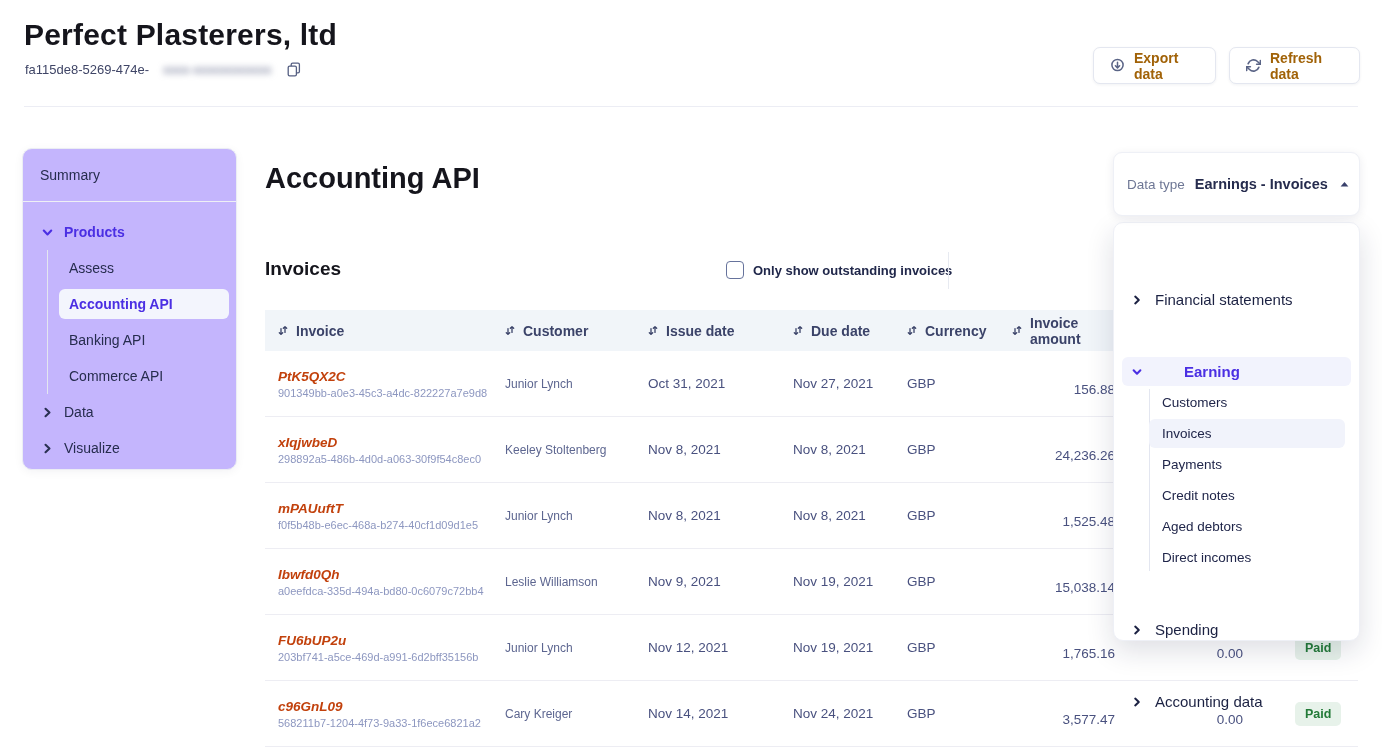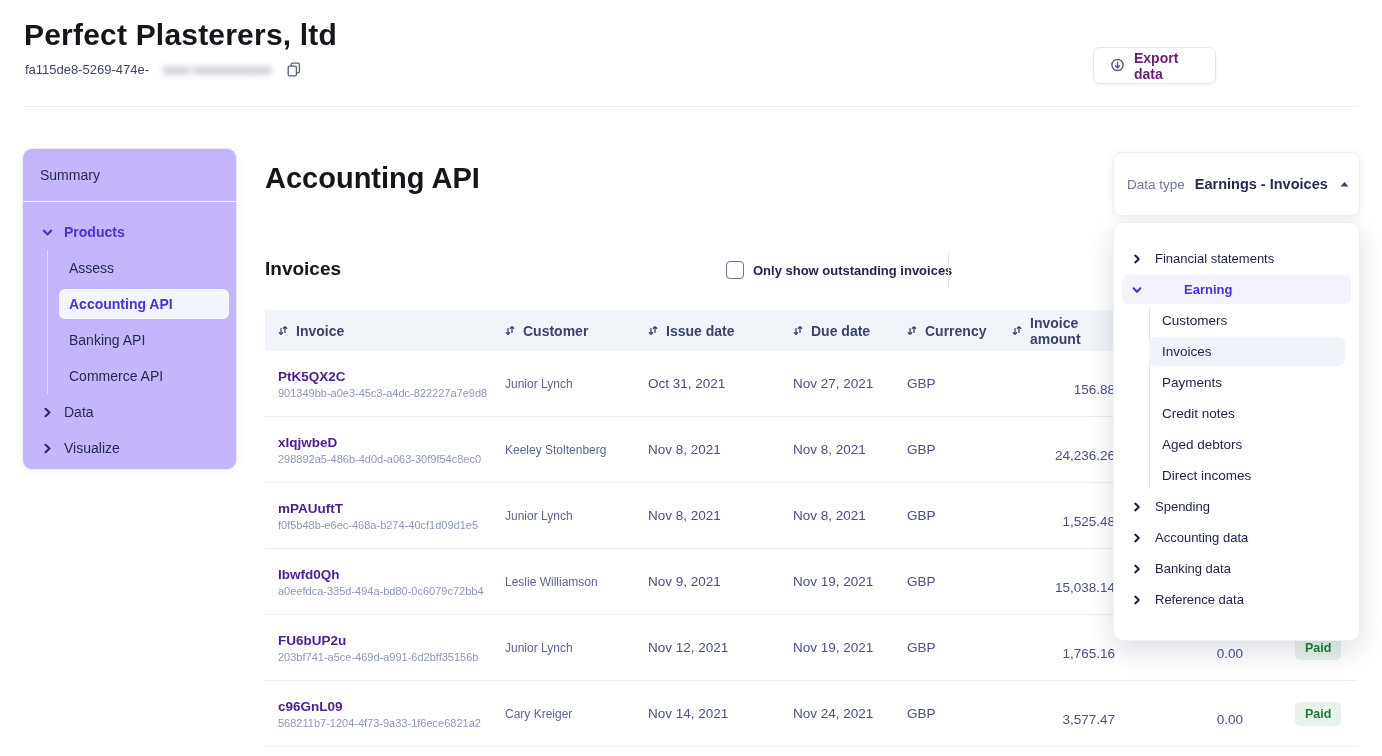--- a/index.html
+++ b/index.html
@@ -9,21 +9,21 @@
 
   
   .page-title { position:absolute; left:24px; top:18px; font-size:30px; font-weight:bold; color:#15151c; letter-spacing:.2px; }
   .company-id { position:absolute; left:25px; top:62px; font-size:13px; color:#3f4566; display:flex; align-items:center; gap:14px; }
   .redacted { filter:blur(3px); color:#6a7190; user-select:none; }
   .copy-btn { display:inline-flex; cursor:pointer; color:#555f82; margin-left:2px; }
   .hdr-divider { position:absolute; left:24px; top:106px; width:1334px; height:1px; background:#ecedf4; }
 
   .top-btn { position:absolute; top:47px; height:37px; background:#fff; border:1px solid #e4e7f0; border-radius:7px;
              box-shadow:0 1px 3px rgba(25,30,70,.06); display:flex; align-items:center; gap:9px; padding:0 16px;
-             font-size:14px; font-weight:bold; color:#701a75; cursor:pointer; }
+             font-size:14px; font-weight:bold; color:#a16207; cursor:pointer; }
   .top-btn svg { color:#5a6486; }
   #export-btn { left:1093px; width:123px; }
   #refresh-btn { left:1229px; width:131px; }
 
   
   .sidebar { position:absolute; left:22px; top:148px; width:215px; height:322px; background:#c4b5fd;
              border:1px solid #ebedf4; border-radius:10px; box-shadow:0 2px 10px rgba(23,28,63,.05); }
   .sb-summary { height:52px; display:flex; align-items:center; padding-left:17px; font-size:14px; color:#262c4e; cursor:pointer; }
   .sb-divider { height:1px; background:#eef0f5; }
   .sb-nav { position:relative; padding-top:12px; }
@@ -52,38 +52,38 @@
   .search-box input { border:none; outline:none; font-size:14px; color:#3c4462; width:120px; font-family:"Liberation Sans",sans-serif; }
   .search-box input::placeholder { color:#a9b3cb; }
 
   
   .inv-table { position:absolute; left:265px; top:310px; width:1093px; }
   .t-grid { display:grid; grid-template-columns:227px 143px 145px 114px 105px 103px 128px 1fr; align-items:center; padding-left:13px; }
   .t-head { height:41px; background:#f1f5f9; font-size:14px; font-weight:bold; color:#3b4369; }
   .t-head .hcell { display:flex; align-items:center; gap:8px; cursor:pointer; }
   .t-head .sort { display:inline-flex; color:#3b4369; }
   .t-row { height:66px; border-bottom:1px solid #ededf3; }
-  .inv-code { font-size:13.5px; font-weight:bold; color:#4c1d95; margin-bottom:3px; }
+  .inv-code { font-size:13.5px; font-weight:bold; color:#c2410c; margin-bottom:3px;font-style:italic; }
   .inv-id { font-size:11px; color:#8d97c0; }
   .c-cust { font-size:12px; color:#5d6690; }
   .c-date, .c-cur, .c-amt, .c-bal { font-size:13.5px; color:#49517f; }
   .c-amt, .c-bal { text-align:right;margin-top:12px; }
   .c-status { padding-left:52px; }
   .badge-paid { display:inline-block; background:#e7f2ea; color:#237a38; font-size:12.5px; font-weight:bold; padding:5px 10px; border-radius:5px; }
 
   
   .dt-card { position:absolute; left:1113px; top:152px; width:247px; height:64px; background:#fff; border:1px solid #eef0f6;
              border-radius:9px; box-shadow:0 2px 10px rgba(23,28,63,.08); display:flex; align-items:center; padding-left:13px; gap:10px; z-index:30; cursor:pointer; }
   .dt-label { font-size:13.5px; color:#6e7795; }
   .dt-value { font-size:14.5px; font-weight:bold; color:#262c4e; }
   .dt-card .tri { display:inline-flex; color:#39406b; margin-left:2px; }
 
   .dt-menu { position:absolute; left:1113px; top:222px; width:247px; height:419px; background:#fff; border:1px solid #eef0f6;
              border-radius:10px; box-shadow:0 10px 28px rgba(23,28,63,.14); padding-top:20px; z-index:20; }
-  .m-row { height:31px; display:flex; align-items:center; gap:13px; padding-left:18px; font-size:13px; color:#1b2142; cursor:pointer; position:relative; z-index:0; }
+  .m-row { height:31px; display:flex; align-items:center; gap:13px; padding-left:18px; font-size:15px; color:#1b2142; cursor:pointer; position:relative; z-index:0;margin-top:41px; }
   .m-row .chev { display:inline-flex; color:#1b2142; }
   .m-row.accent { color:#4b2fe3; font-weight:bold;gap:42px; }
   .m-row.accent .chev { color:#4b2fe3; }
   .m-row.accent::before { content:""; position:absolute; left:8px; right:8px; top:1px; bottom:1px; background:#f2f3fd; border-radius:6px; z-index:-1; }
   .m-subwrap { position:relative; }
   .m-vline { position:absolute; left:35px; top:2px; bottom:2px; width:1px; background:#e3e6f0; }
   .m-sub { height:31px; display:flex; align-items:center; padding-left:48px; font-size:13.5px; color:#20264a; cursor:pointer; position:relative; z-index:0; }
   .m-sub.selected::before { content:""; position:absolute; left:35px; width:196px; top:1px; bottom:1px; background:#f1f3fb; border-radius:6px; z-index:-1; }
 </style>
 </head>
@@ -107,20 +107,30 @@
   <div class="top-btn" id="export-btn">
     <span style="display:inline-flex">
       <svg width="15" height="15" viewBox="0 0 15 15" fill="none" stroke="currentColor" stroke-width="1.5" stroke-linecap="round" stroke-linejoin="round">
         <circle cx="7.5" cy="7" r="5.6"></circle>
         <path d="M7.5 4.2 V9.6 M5.4 7.8 L7.5 9.9 L9.6 7.8"></path>
       </svg>
     </span>
     <span>Export data</span>
   </div>
 
+  <div class="top-btn" id="refresh-btn">
+    <span style="display:inline-flex">
+      <svg width="15" height="15" viewBox="0 0 24 24" fill="none" stroke="currentColor" stroke-width="2.6" stroke-linecap="round" stroke-linejoin="round">
+        <polyline points="23 4 23 10 17 10"></polyline>
+        <polyline points="1 20 1 14 7 14"></polyline>
+        <path d="M3.51 9a9 9 0 0 1 14.85-3.36L23 10M1 14l4.64 4.36A9 9 0 0 0 20.49 15"></path>
+      </svg>
+    </span>
+    <span>Refresh data</span>
+  </div>
 
   <div class="sidebar">
     <div class="sb-summary">Summary</div>
     <div class="sb-divider"></div>
     <div class="sb-nav">
       <div class="sb-row accent">
         <span class="chev">
           <svg width="11" height="11" viewBox="0 0 10 10" fill="none" stroke="currentColor" stroke-width="1.9" stroke-linecap="round" stroke-linejoin="round">
               <path d="M1.6 3.2 L5 6.8 L8.4 3.2"></path>
             </svg>

